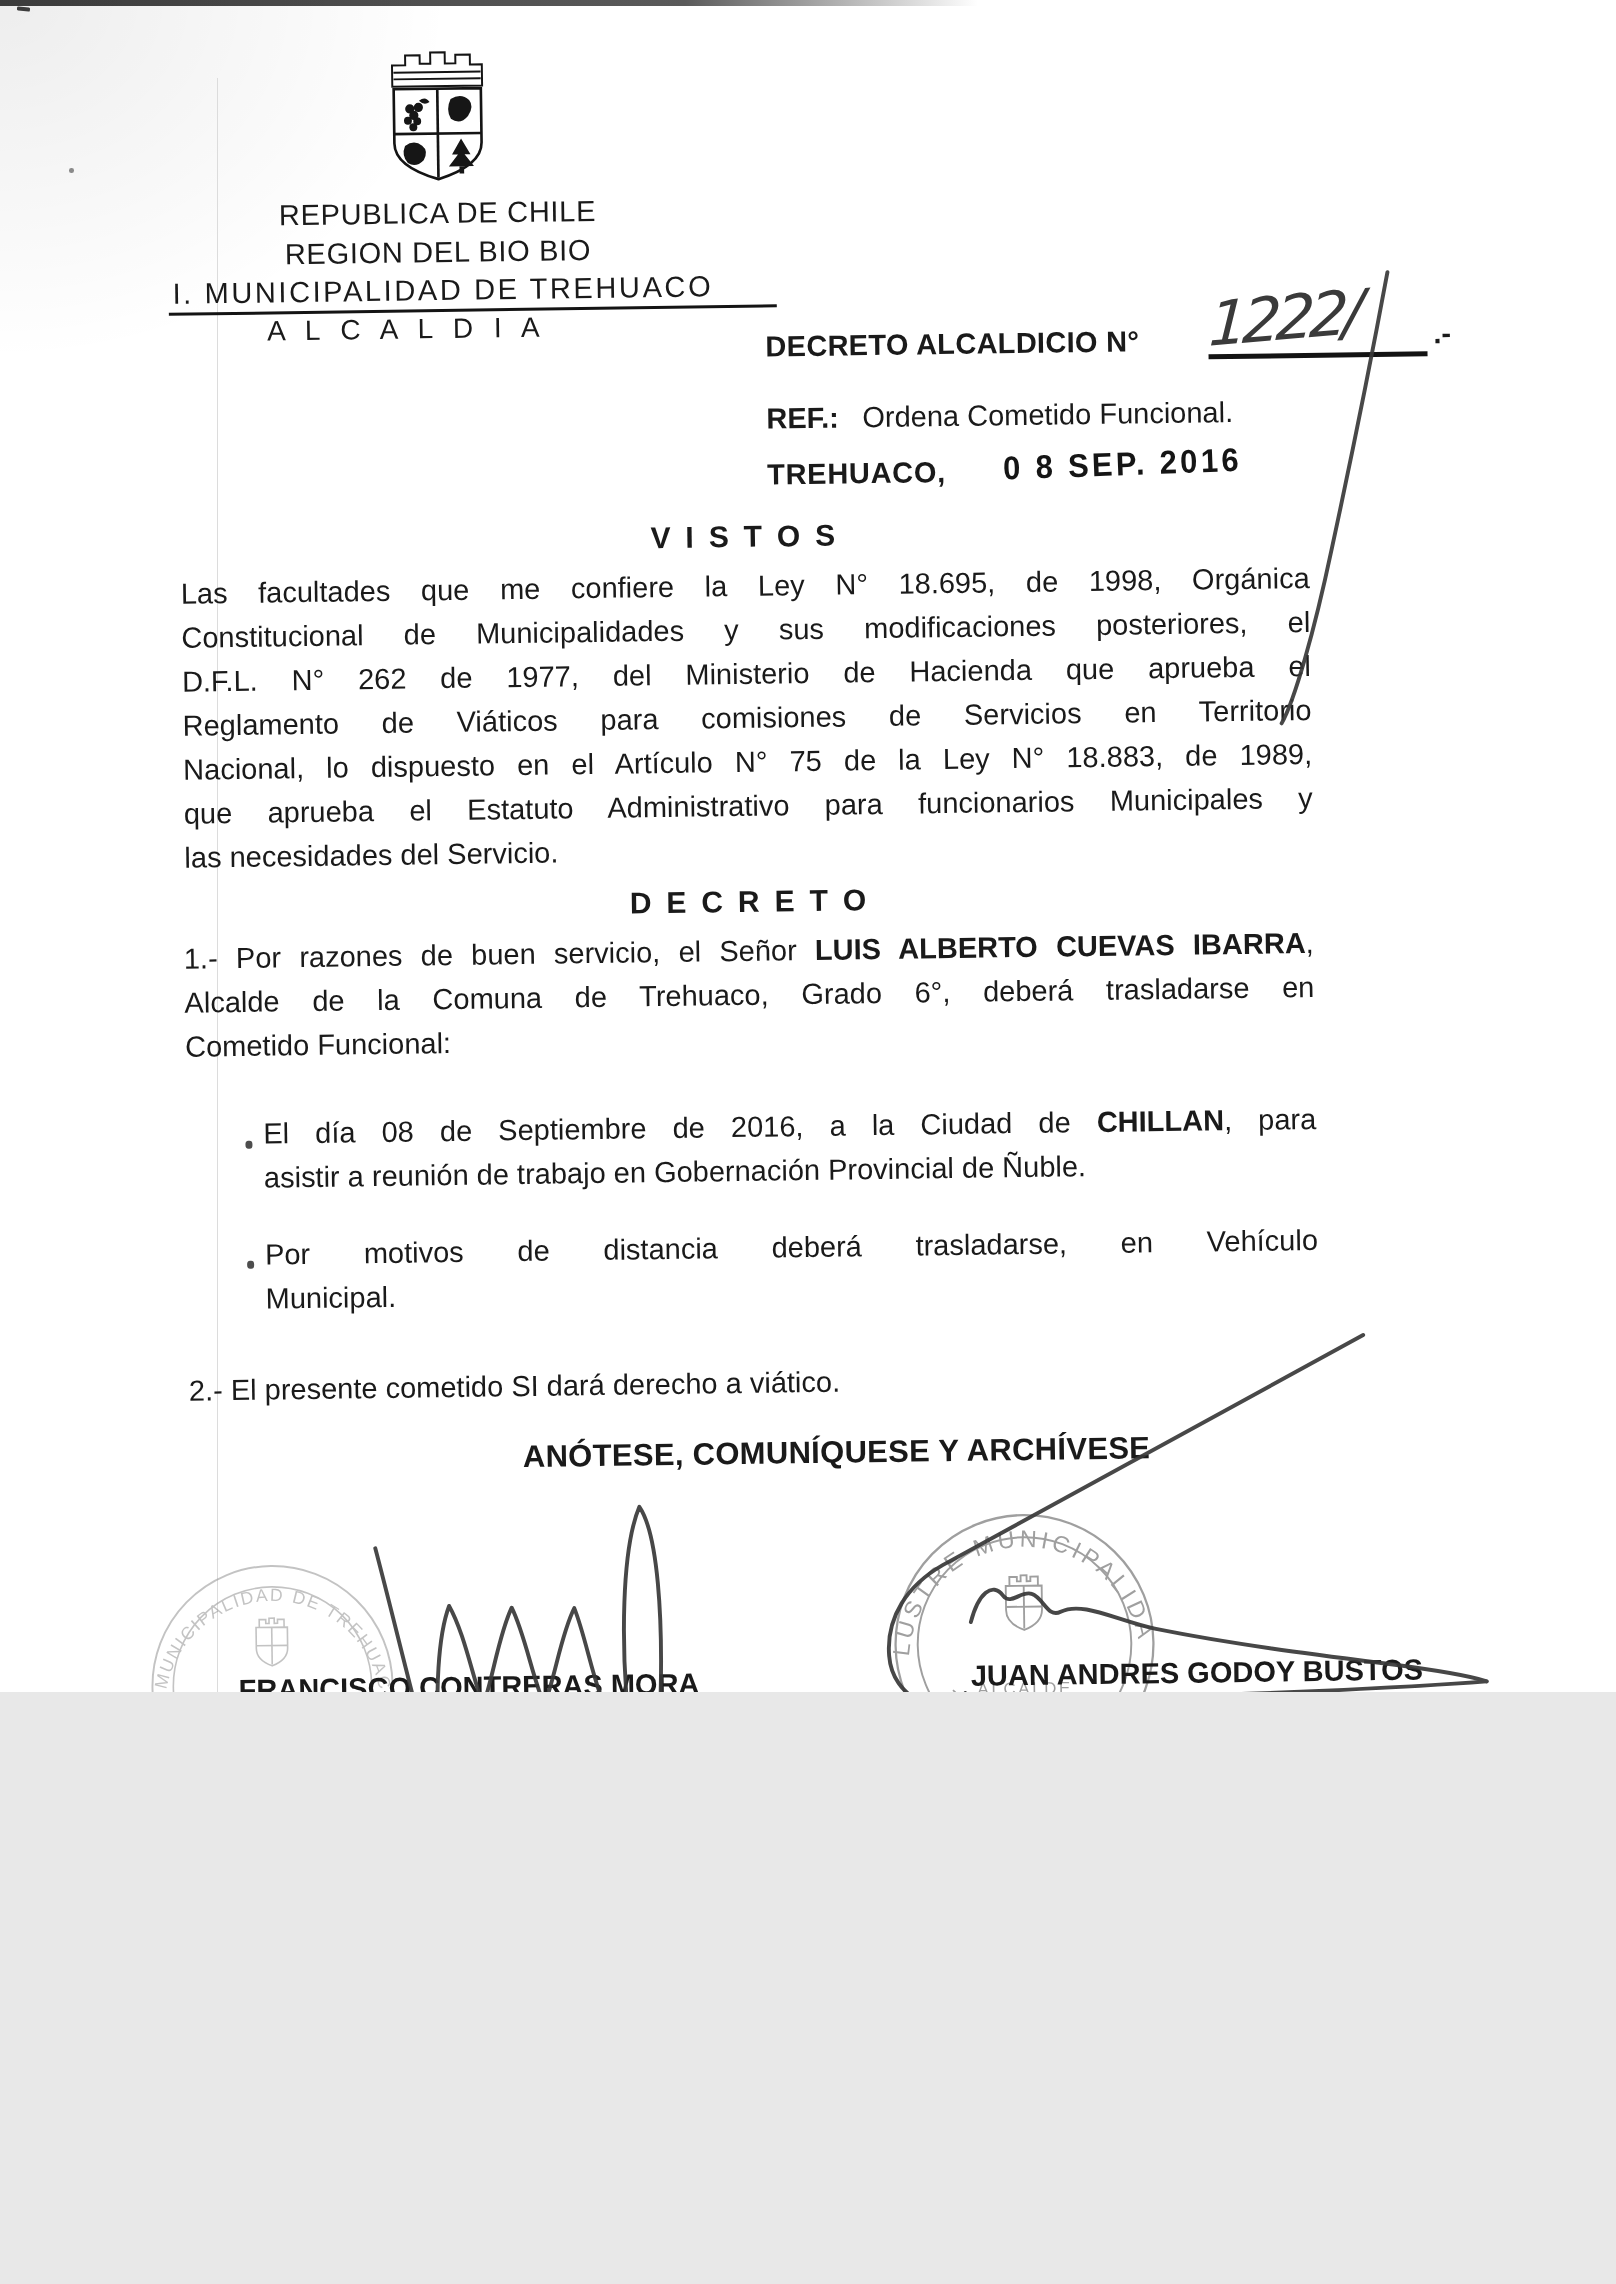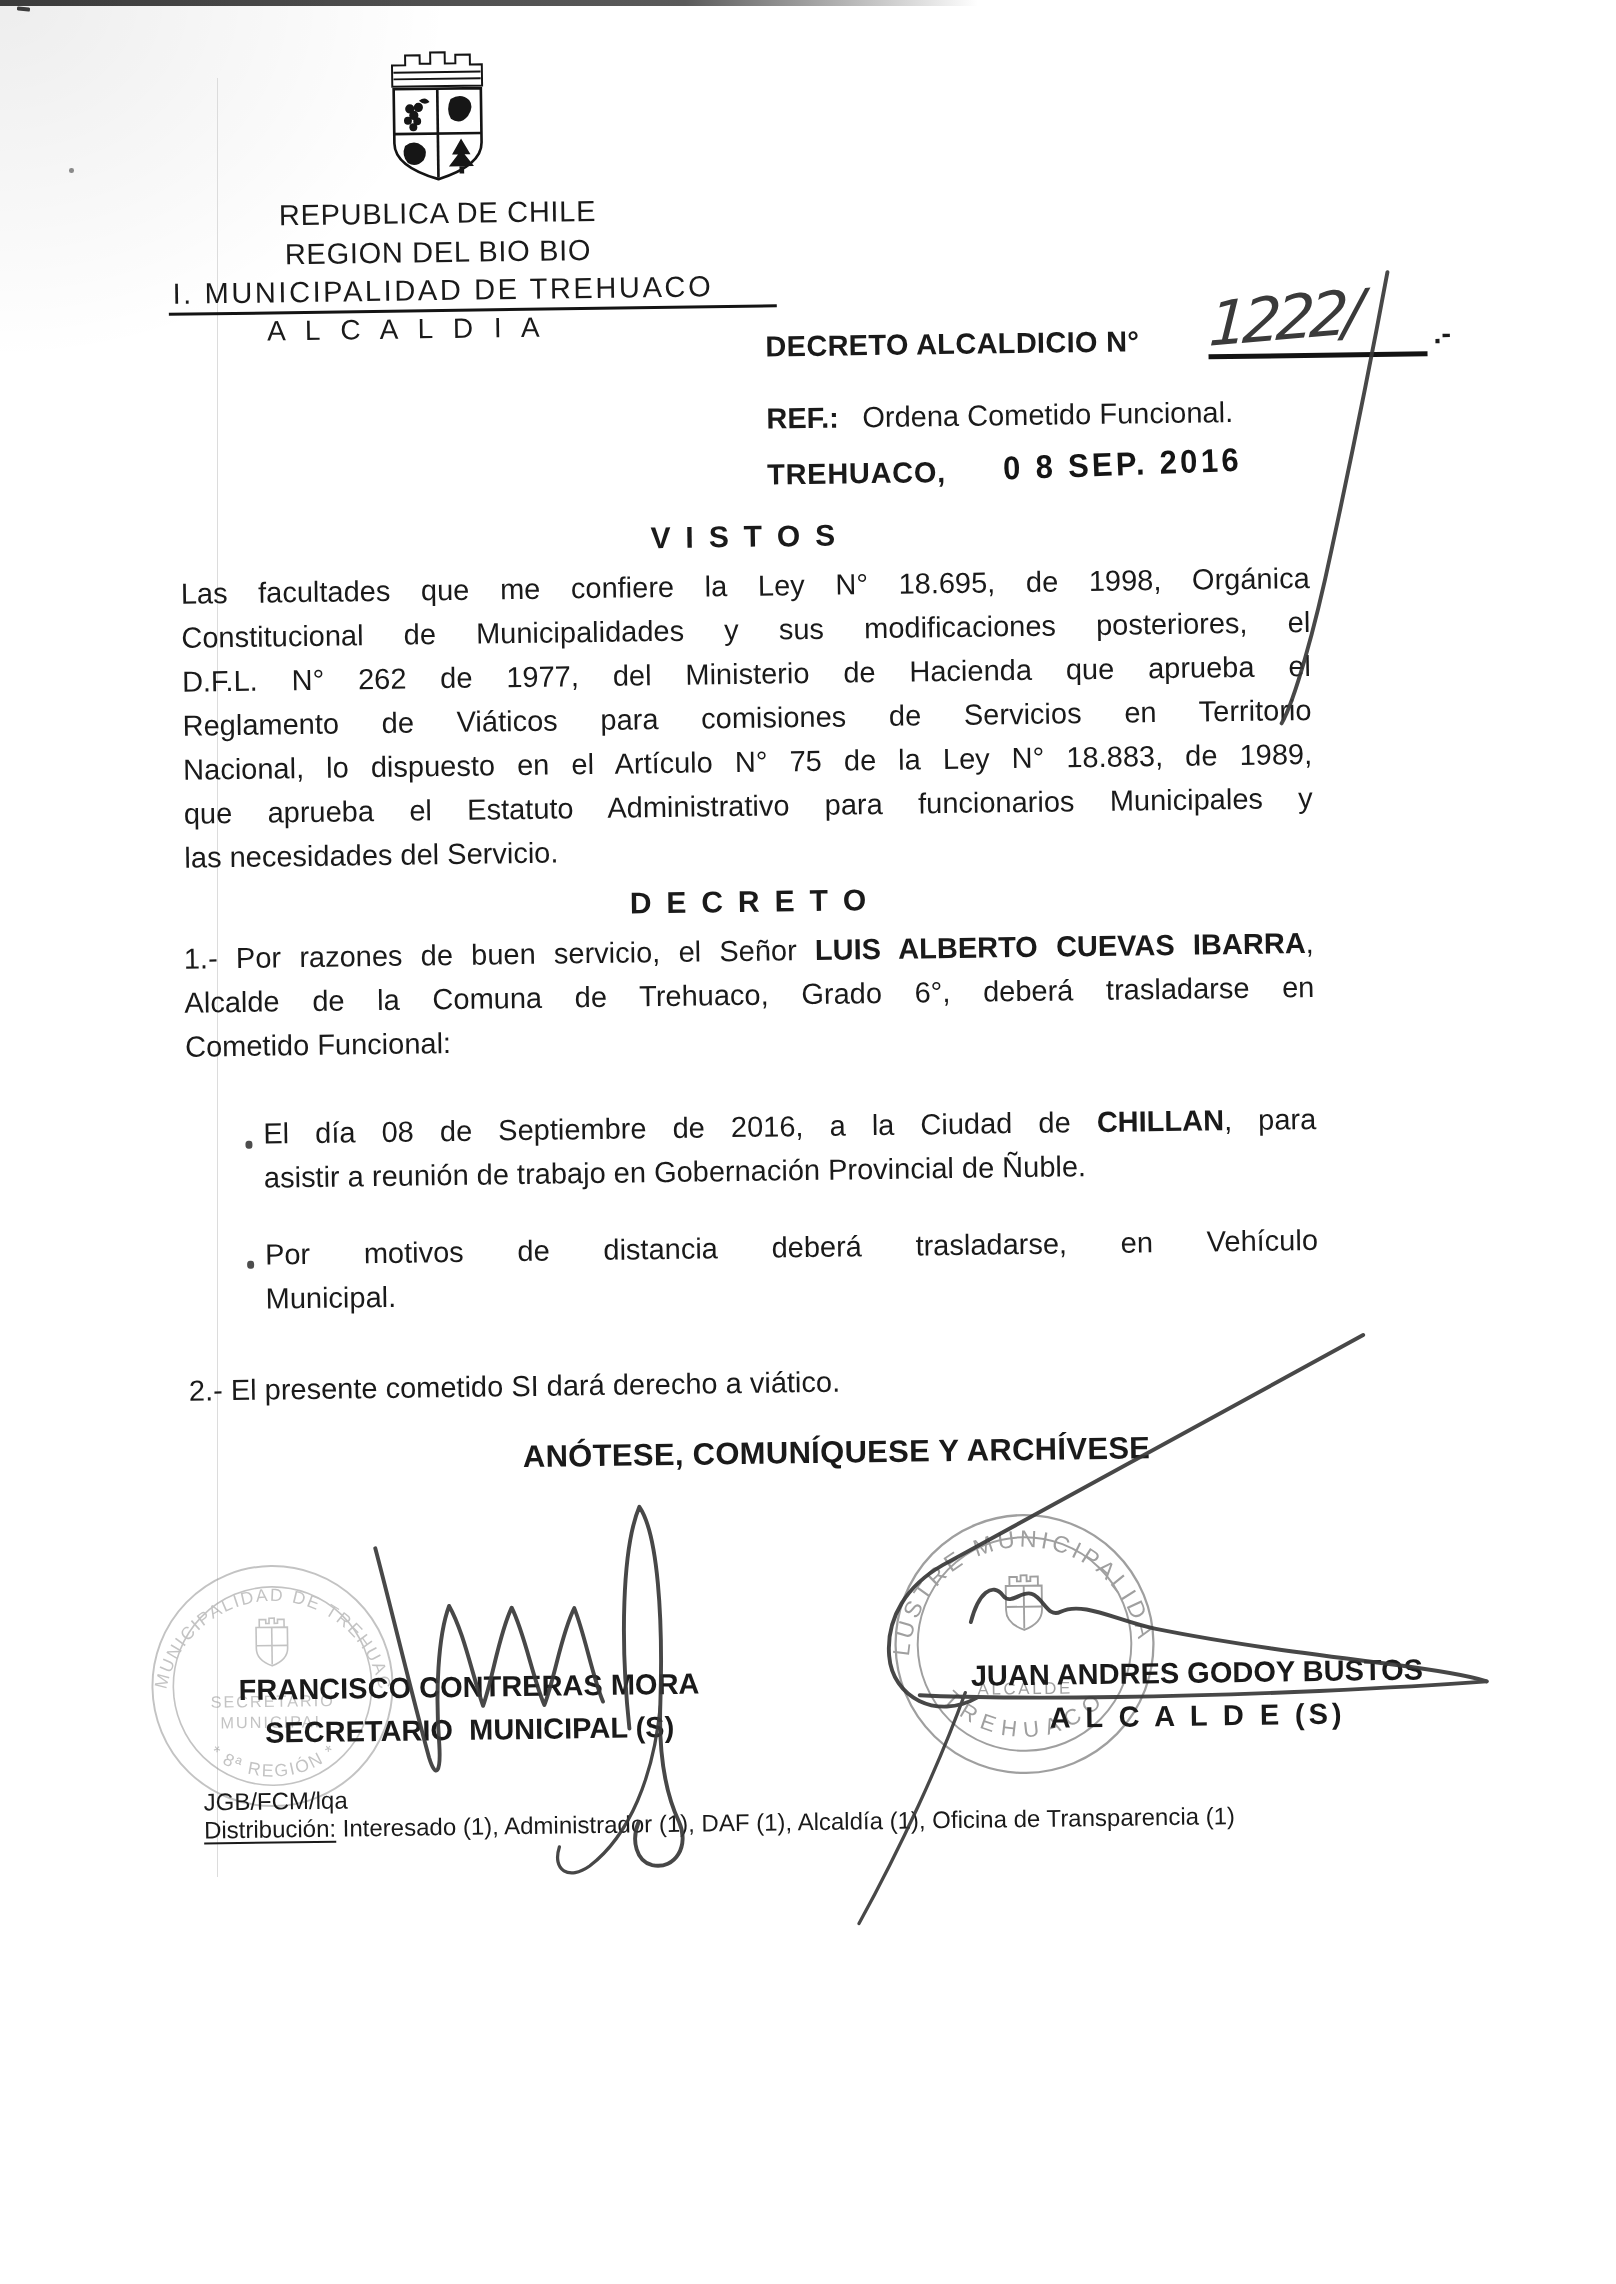--- a/index.html
+++ b/index.html
@@ -1,18 +1,18 @@
 <!DOCTYPE html>
 <html style="font-size:10.4px"><head>
 <meta charset="utf-8">
 <style>
   html,body{margin:0;padding:0;background:#e8e8e8;}
   .page{
     position:relative;
-    width:1617px;height:2284px;
+    width:1617px;height:1692px;
     margin:0 auto;
     background:#ffffff;
     overflow:hidden;
     font-family:"Liberation Sans",sans-serif;
     color:#1a1a1a;
   }
   .tilt{position:absolute;inset:0;transform:rotate(-0.8deg);transform-origin:808px 1108px;}
   .abs{position:absolute;}
   .b{font-weight:bold;}
   .pre{white-space:pre;}

